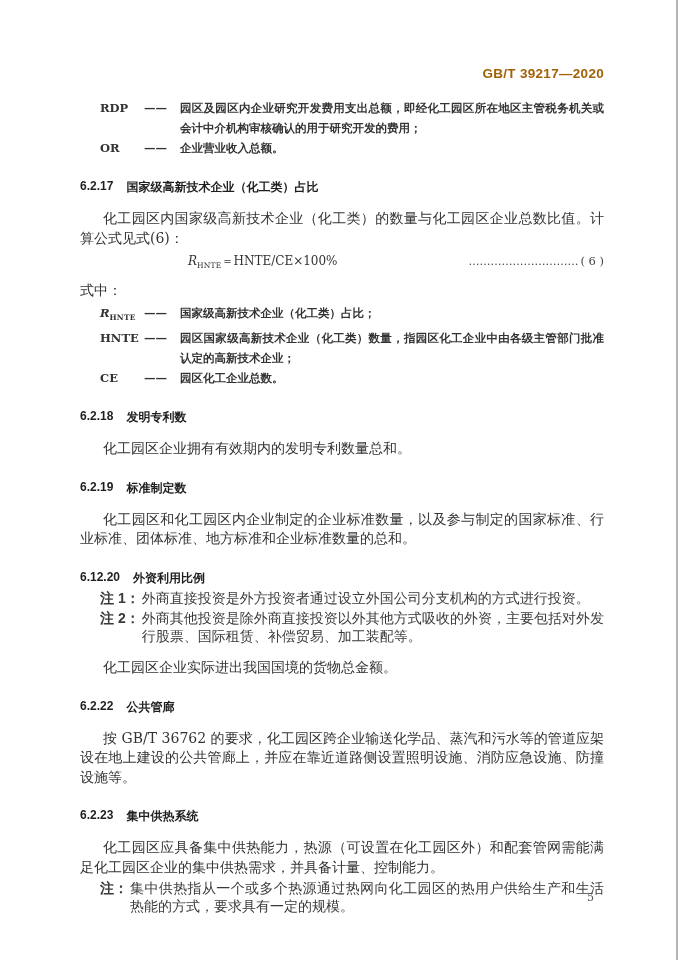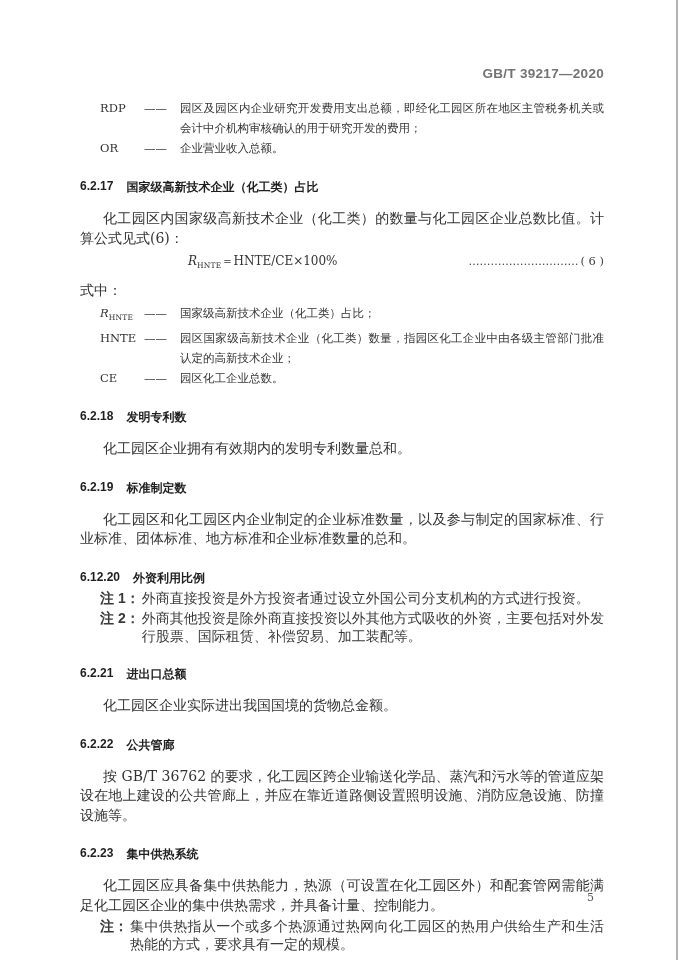--- a/index.html
+++ b/index.html
@@ -13,24 +13,24 @@
     position:absolute; top:0; right:6px; width:2px; height:960px;
     background:#b3b3b3;
   }
   .page {
     position:absolute; top:0; left:0; right:0; bottom:0;
     padding:66px 80px 0 80px; box-sizing:border-box;
   }
   .doc-header {
     text-align:right;
     font-family:"Liberation Sans","DejaVu Sans",sans-serif;
-    font-weight:bold; font-size:13.5px; color:#737373; letter-spacing:.3px;
+    font-weight:bold; font-size:13.5px; color:#a16207; letter-spacing:.3px;
   }
   
-  .def-list { margin-top:17px; padding-left:20px; }
+  .def-list { margin-top:17px; padding-left:20px;font-weight:bold; }
   .def-row { display:flex; font-size:11.5px; line-height:20px; color:#333; }
   .def-term { flex:0 0 44px; white-space:nowrap; }
   .def-term i { font-style:italic; }
   .def-term sub, .f-var sub { font-size:7.5px; letter-spacing:.2px; }
   .def-dash { flex:0 0 36px; }
   .def-desc { flex:1; text-align:justify; }
   
   .sec-heading {
     font-family:"Liberation Sans","DejaVu Sans",sans-serif;
     font-weight:bold; font-size:12px; color:#1e1e1e;
@@ -137,24 +137,20 @@
   </div>
   <div class="note-row">
     <span class="note-label">注 1：</span>
     <span class="note-text">外商直接投资是外方投资者通过设立外国公司分支机构的方式进行投资。</span>
   </div>
   <div class="note-row">
     <span class="note-label">注 2：</span>
     <span class="note-text">外商其他投资是除外商直接投资以外其他方式吸收的外资，主要包括对外发行股票、国际租赁、补偿贸易、加工装配等。</span>
   </div>
 
-  <div class="sec-heading">
-    <span class="sec-num">6.2.21</span>
-    <span>进出口总额</span>
-  </div>
   <p class="para">化工园区企业实际进出我国国境的货物总金额。</p>
 
   <div class="sec-heading">
     <span class="sec-num">6.2.22</span>
     <span>公共管廊</span>
   </div>
   <p class="para">按 GB/T 36762 的要求，化工园区跨企业输送化学品、蒸汽和污水等的管道应架设在地上建设的公共管廊上，并应在靠近道路侧设置照明设施、消防应急设施、防撞设施等。</p>
 
   <div class="sec-heading">
     <span class="sec-num">6.2.23</span>

